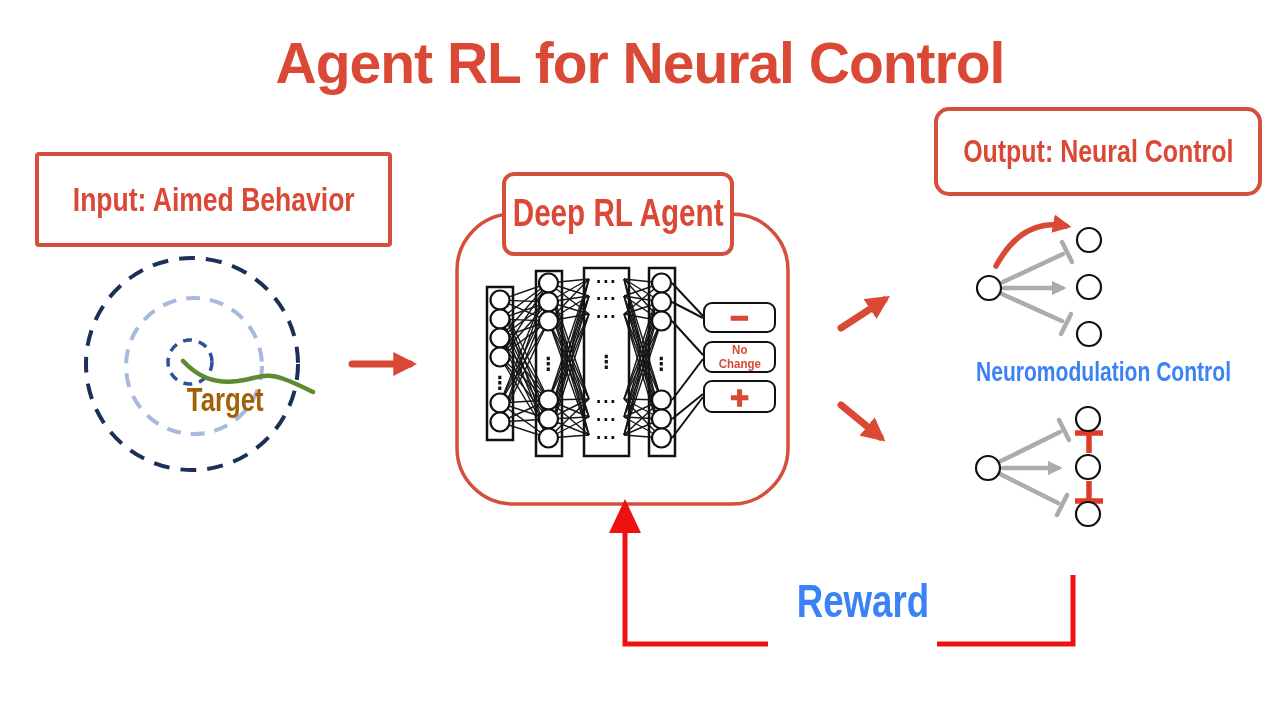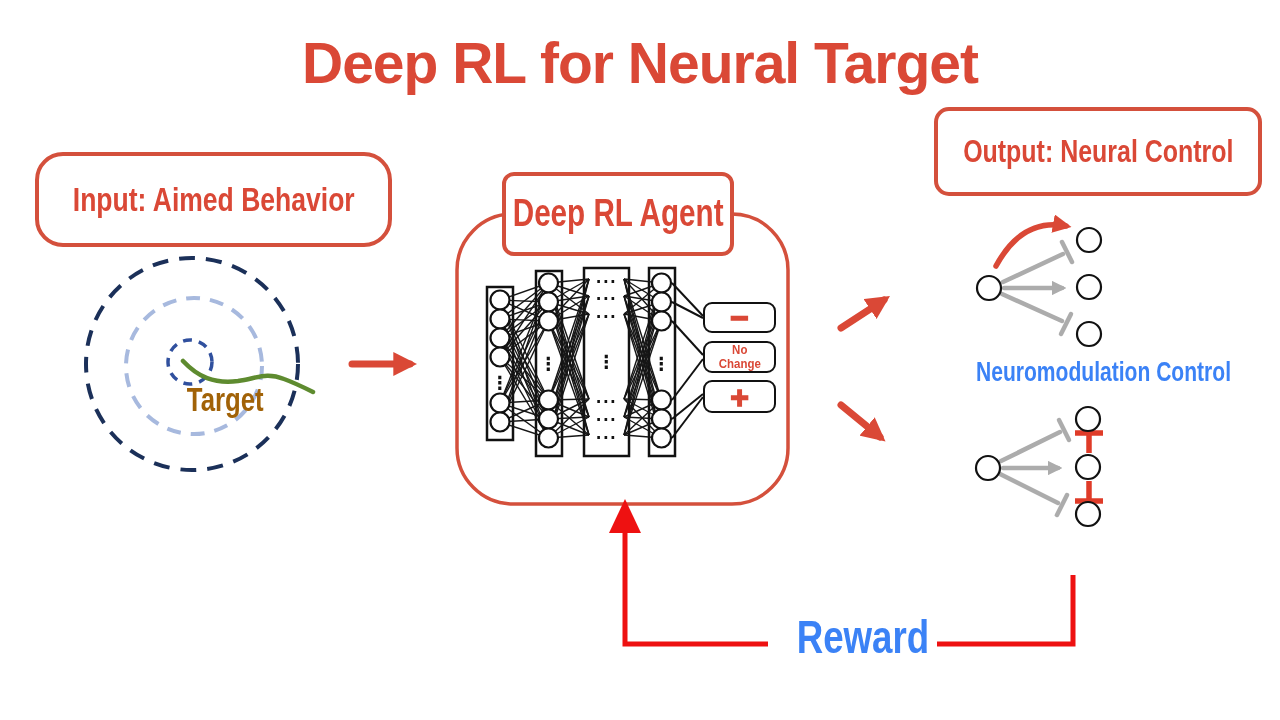--- a/index.html
+++ b/index.html
@@ -242,23 +242,23 @@
       <circle class="neuron" cx="1088" cy="514" r="12"></circle>
     </g>
 
     <g>
       <path d="M625 516 L625 644 L768 644" fill="none" stroke="#EE1111" stroke-width="5"></path>
       <path d="M937 644 L1073 644 L1073 575" fill="none" stroke="#EE1111" stroke-width="5"></path>
       <polygon points="625,499 609,533 641,533" fill="#EE1111"></polygon>
     </g>
   </svg>
 
-  <div class="title">Deep RL for Neural Target</div>
-
-  <div class="rbox" style="left:35px;top:152px;width:357px;height:95px;border-radius:28px;">
+  <div class="title">Agent RL for Neural Control</div>
+
+  <div class="rbox" style="left:35px;top:152px;width:357px;height:95px;border-radius:4px;">
     <span class="cond" style="font-size:34px;">Input: Aimed Behavior</span>
   </div>
 
   <div class="lbl target" style="left:168px;top:383px;width:115px;">
     <span class="cond" style="font-size:33px;">Target</span>
   </div>
 
   <div class="rbox" style="left:502px;top:172px;width:232px;height:84px;border-radius:12px;">
     <span class="cond" style="font-size:38px;">Deep RL Agent</span>
   </div>
@@ -275,17 +275,17 @@
 
   <div class="rbox" style="left:902px;top:107px;width:328px;height:89px;border-radius:15px;margin-left:32px;">
     <span class="cond" style="font-size:32px;">Output: Neural Control</span>
   </div>
 
   <div class="lbl" style="left:940px;top:358px;width:268px;">
     <span class="cond" style="font-size:27px;">Neuromodulation Control</span>
   </div>
 
 
-  <div class="lbl" style="left:778px;top:612px;width:140px;">
+  <div class="lbl" style="left:778px;top:576px;width:140px;">
     <span class="cond" style="font-size:47px;">Reward</span>
   </div>
 
 </div>
 
 </body></html>

